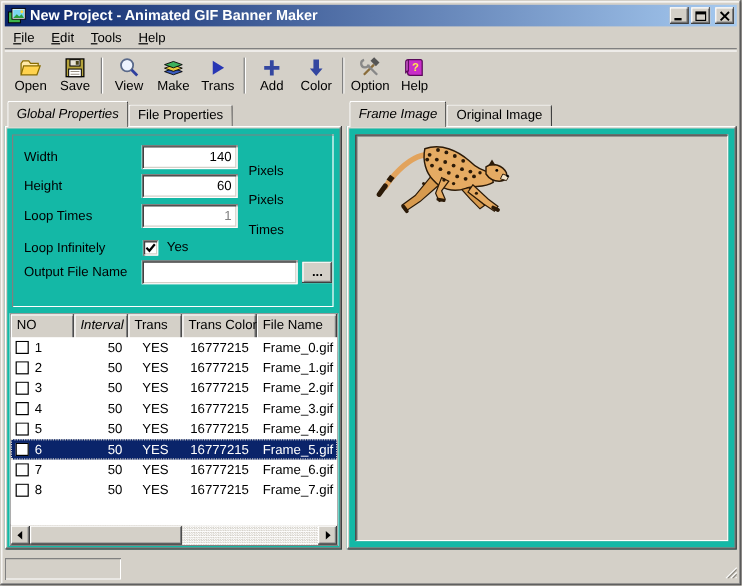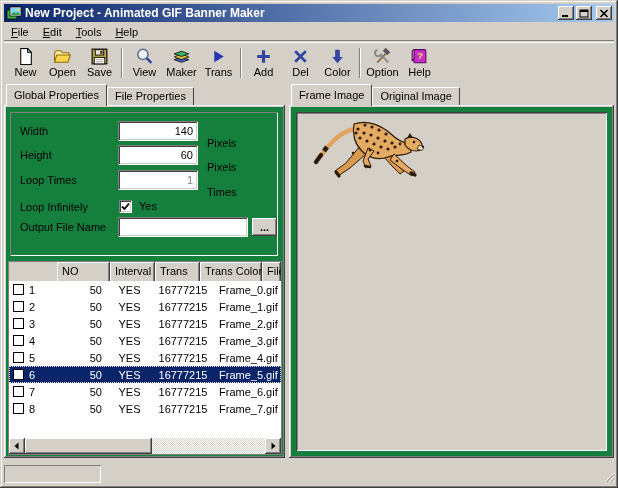--- a/index.html
+++ b/index.html
@@ -38,22 +38,22 @@
   .tb-label { font-size:11px; line-height:11px; }
   .tb-sep { width:2px; height:30px; margin:0 3px; border-left:1px solid #808080; border-right:1px solid #fff; }
 
   
   .tabctrl { position:absolute; }
   .tabctrl.left  { left:4px;   top:84px; width:281px; height:374px; }
   .tabctrl.right { left:289px; top:84px; width:325px; height:374px; }
   .tabs { position:relative; z-index:2; height:21px; display:flex; align-items:flex-end; padding-left:2px; }
   .tab { height:18px; padding:2px 7px 0; background:#d4d0c8; border:1px solid #404040; border-bottom:none;
     border-top-color:#fff; border-left-color:#fff; border-radius:2px 2px 0 0; white-space:nowrap; }
-  .tab.active { height:22px; padding-top:4px; margin-bottom:-1px; }
-  .panel { position:absolute; left:0; right:0; top:21px; bottom:0; background:#15803d; z-index:1;
+  .tab.active { height:22px; padding-top:4px; margin-bottom:-1px;font-style:italic; }
+  .panel { position:absolute; left:0; right:0; top:21px; bottom:0; background:#14b8a6; z-index:1;
     box-shadow: inset -1px -1px #404040, inset 1px 1px #fff, inset -2px -2px #808080, inset 2px 2px #d4d0c8; }
 
   
   .groupbox { position:absolute; left:6px; top:7px; width:268px; height:144px;
     box-shadow: inset 1px 1px #808080, inset -1px -1px #fff; }
   .frow { position:absolute; left:1px; right:1px; height:20px; }
   .flabel { position:absolute; left:9px; top:0; line-height:20px; }
   .finput { position:absolute; left:107px; top:0; width:80px; height:20px; border:none; outline:none;
     background:#fff; font-family:"Liberation Sans",sans-serif; font-size:11px; padding:0 5px; text-align:right;
     box-shadow: inset 1px 1px #808080, inset -1px -1px #fff, inset 2px 2px #404040, inset -2px -2px #d4d0c8; }
@@ -65,21 +65,21 @@
     box-shadow: inset 1px 1px #808080, inset -1px -1px #fff, inset 2px 2px #404040, inset -2px -2px #d4d0c8; }
   .checkbox svg { width:9px; height:9px; }
   .cblabel { position:absolute; left:128px; top:0; line-height:19px; }
   .browse-btn { position:absolute; left:241px; top:1px; width:25px; height:18px; background:#d4d0c8; border:none;
     font-family:"Liberation Sans",sans-serif; font-size:11px; font-weight:bold; line-height:10px;
     box-shadow: inset -1px -1px #404040, inset 1px 1px #fff, inset -2px -2px #808080, inset 2px 2px #d4d0c8; }
 
   
   .listview { position:absolute; left:4px; top:156px; width:274px; height:194px; background:#fff;
     box-shadow: inset 1px 1px #808080, inset -1px -1px #808080; padding:1px; }
-  .lv-header { position:absolute; left:1px; right:1px; top:1px; height:31px; display:flex; background:#d4d0c8;padding-left:48px; }
+  .lv-header { position:absolute; left:1px; right:1px; top:1px; height:31px; display:flex; background:#d4d0c8; }
   .hcell { flex:0 0 auto; padding:3px 5px 0; white-space:nowrap; overflow:hidden;
     box-shadow: inset -1px -1px #404040, inset 1px 1px #fff, inset -2px -2px #808080, inset 2px 2px #d4d0c8; }
   .lv-body { position:absolute; left:1px; right:1px; top:20px; bottom:18px; background:#fff; overflow:hidden; }
   .trow { display:flex; height:17px; align-items:center; }
   .trow.selected { background:var(--sel,#0a246a); color:#fff; outline:1px dotted #e8e4d8; outline-offset:-1px; }
   .tcell { flex:0 0 auto; padding:0 5px; white-space:nowrap; overflow:hidden; }
   .tcell.no { display:flex; align-items:center; padding:0 2px; }
   .cb { width:11px; height:11px; border:1px solid #000; background:#fff; display:inline-block; margin:0 5px 0 2px; flex:none; }
 
   
@@ -144,29 +144,20 @@
       <span class="menu-item"><u>F</u>ile</span>
       <span class="menu-item"><u>E</u>dit</span>
       <span class="menu-item"><u>T</u>ools</span>
       <span class="menu-item"><u>H</u>elp</span>
     </div>
 
   <div class="toolbar" id="toolbar">
       <div class="tb-btn">
         <span class="tb-icon">
           <svg viewBox="0 0 18 18">
-            <path d="M4.5 1.5 h6.5 l3.5 3.5 v11.5 h-10 z" fill="#fff" stroke="#000"></path>
-            <path d="M11 1.5 v3.5 h3.5" fill="none" stroke="#000"></path>
-          </svg>
-        </span>
-        <div class="tb-label">New</div>
-      </div>
-      <div class="tb-btn">
-        <span class="tb-icon">
-          <svg viewBox="0 0 18 18">
             <path d="M1.5 14 v-8.5 l1.5-2 h4.5 l1.5 2 h6 v2.5" fill="#ffe9a8" stroke="#8a6d00"></path>
             <path d="M3.5 7.5 h13 l-2.5 7 h-12.5 z" fill="#ffd34e" stroke="#8a6d00"></path>
           </svg>
         </span>
         <div class="tb-label">Open</div>
       </div>
       <div class="tb-btn">
         <span class="tb-icon">
           <svg viewBox="0 0 18 18">
             <rect x="2" y="2" width="14" height="14" fill="#b5a33c" stroke="#000"></rect>
@@ -189,46 +180,38 @@
         <div class="tb-label">View</div>
       </div>
       <div class="tb-btn">
         <span class="tb-icon">
           <svg viewBox="0 0 18 18">
             <path d="M9 9.5 l7 2.5 -7 2.5 -7 -2.5 z" fill="#3a5bc0" stroke="#000" stroke-width=".7"></path>
             <path d="M9 6.8 l7 2.5 -7 2.5 -7 -2.5 z" fill="#e8c83c" stroke="#000" stroke-width=".7"></path>
             <path d="M9 4 l7 2.5 -7 2.5 -7 -2.5 z" fill="#3cb05c" stroke="#000" stroke-width=".7"></path>
           </svg>
         </span>
-        <div class="tb-label">Maker</div>
+        <div class="tb-label">Make</div>
       </div>
       <div class="tb-btn">
         <span class="tb-icon">
           <svg viewBox="0 0 18 18">
             <path d="M5 3.5 L14 9 L5 14.5 z" fill="#2736b4"></path>
           </svg>
         </span>
         <div class="tb-label">Trans</div>
       </div>
       <div class="tb-sep"></div>
       <div class="tb-btn">
         <span class="tb-icon">
           <svg viewBox="0 0 18 18">
             <path d="M9 3 V15 M3 9 H15" stroke="#3346a0" stroke-width="3"></path>
           </svg>
         </span>
         <div class="tb-label">Add</div>
-      </div>
-      <div class="tb-btn">
-        <span class="tb-icon">
-          <svg viewBox="0 0 18 18">
-            <path d="M4 4 L14 14 M14 4 L4 14" stroke="#3346a0" stroke-width="2.6"></path>
-          </svg>
-        </span>
-        <div class="tb-label">Del</div>
       </div>
       <div class="tb-btn">
         <span class="tb-icon">
           <svg viewBox="0 0 18 18">
             <path d="M9 15.5 L4 9.5 H6.8 V2.5 H11.2 V9.5 H14 z" fill="#3346a0"></path>
           </svg>
         </span>
         <div class="tb-label">Color</div>
       </div>
       <div class="tb-sep"></div>
@@ -290,21 +273,21 @@
         <div class="frow" style="top:105px;">
           <span class="flabel">Output File Name</span>
           <input class="finput wide" value="" style="">
           <button class="browse-btn">...</button>
         </div>
       </div>
 
       <div class="listview">
         <div class="lv-header" id="lv-header">
             <div class="hcell" style="width: 53px; text-align: left;">NO</div>
-            <div class="hcell" style="width: 45px; text-align: center;">Interval</div>
+            <div class="hcell" style="width: 45px; text-align: center; font-style: italic;">Interval</div>
             <div class="hcell" style="width: 45px; text-align: left;">Trans</div>
             <div class="hcell" style="width: 62px; text-align: center;">Trans Color</div>
             <div class="hcell" style="flex: 1 1 0%; text-align: left;">File Name</div>
           </div>
         <div class="lv-body" id="lv-body">
             <div class="trow">
               <div class="tcell no" style="width: 53px;">
                 <span class="cb"></span>
                 <span>1</span>
               </div>

